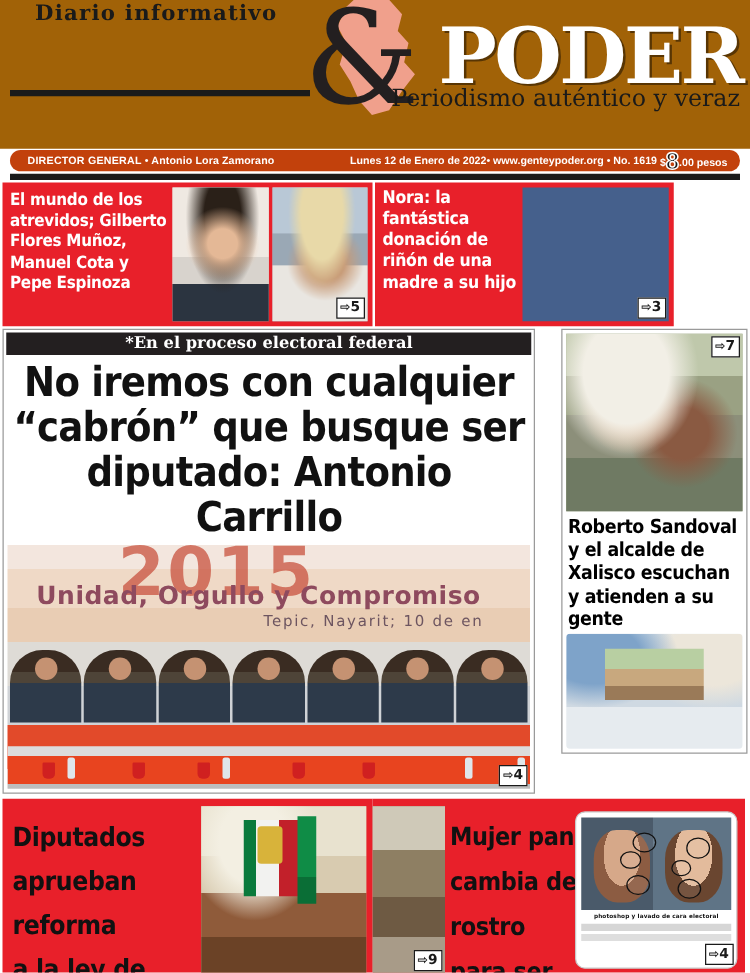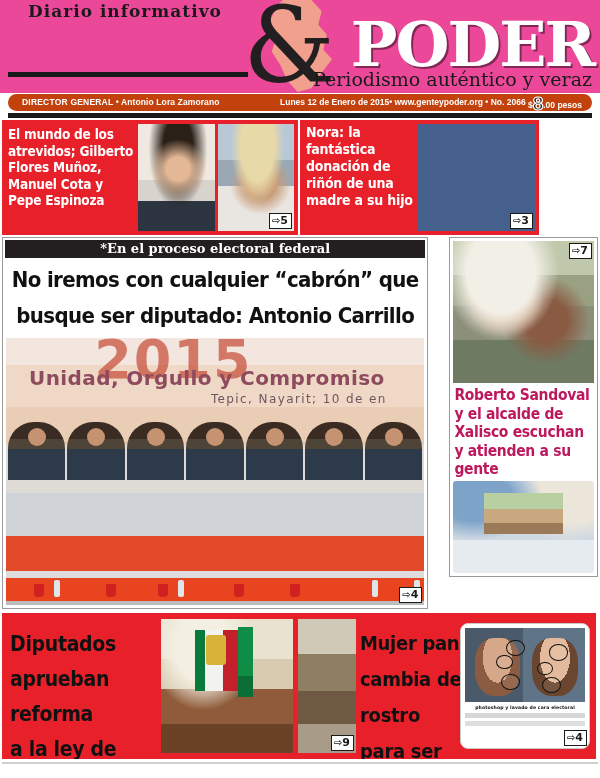--- a/index.html
+++ b/index.html
@@ -10,22 +10,22 @@
     background: #ffffff;
     font-family: "Liberation Sans", sans-serif;
     overflow: hidden;
     position: relative;
   }
 
   
   .masthead {
     position: relative;
     width: 600px;
-    height: 93px;
-    background: #ec4899;
+    height: 119px;
+    background: #a16207;
     overflow: hidden;
   }
   .diario-informativo {
     position: absolute;
     left: 28px;
     top: 1px;
     font-family: "DejaVu Serif", "Liberation Serif", serif;
     font-size: 17px;
     font-weight: bold;
     color: #1a1a1a;
@@ -270,21 +270,21 @@
     color: #ffffff;
     font-family: "DejaVu Serif", "Liberation Serif", serif;
     font-size: 13px;
     font-weight: bold;
     text-align: center;
     line-height: 18px;
   }
   .lead-headline {
     padding: 4px 6px 2px;
     font-family: "DejaVu Sans Condensed", "Liberation Sans Narrow", "Liberation Sans", sans-serif;
-    font-size: 22px;
+    font-size: 33px;
     line-height: 36px;
     font-weight: bold;
     color: #111111;
     text-align: center;
     letter-spacing: -0.6px;
   }
   .lead-photo {
     position: relative;
     margin: 2px 3px 3px;
     flex: 1;
@@ -405,21 +405,21 @@
       radial-gradient(circle at 36% 40%, #e3b894 0 14%, rgba(227,184,148,0) 32%),
       radial-gradient(circle at 66% 56%, #8a5a42 0 17%, rgba(138,90,66,0) 36%),
       linear-gradient(180deg, #bfc8ab 0 24%, #9aa183 24% 46%, #8c8f7a 46% 70%, #6f7a63 70% 100%),
       #95a07f;
   }
   .rc-headline {
     font-family: "DejaVu Sans Condensed", "Liberation Sans Narrow", "Liberation Sans", sans-serif;
     font-size: 15.5px;
     line-height: 18.5px;
     font-weight: bold;
-    color: #be185d;
+    color: #000000;
     padding: 3px 1px 2px;
     letter-spacing: -0.3px;
   }
   .rc-photo-bottom {
     height: 92px;
     position: relative;
     overflow: hidden;
     border-radius: 3px;
     background:
       radial-gradient(ellipse at 16% 18%, #7ea3c9 0 22%, rgba(126,163,201,0) 40%),
@@ -595,21 +595,21 @@
   <div class="rule-left"></div>
   <div class="tagline">Periodismo auténtico y veraz</div>
 </div>
 
 <div class="infobar">
   <div class="infobar-left">
     <span class="dirgen">DIRECTOR GENERAL</span>
     <span>•</span>
     <span>Antonio Lora Zamorano</span>
   </div>
-  <div class="infobar-center">Lunes 12 de Enero de 2015• www.genteypoder.org • No. 2066</div>
+  <div class="infobar-center">Lunes 12 de Enero de 2022• www.genteypoder.org • No. 1619</div>
   <div class="infobar-price">
     <span>$</span><span class="big8">8</span><span>.00 pesos</span>
   </div>
 </div>
 <div class="infobar-rule"></div>
 
 <div class="teaser-row">
 
   <div class="teaser teaser-left">
     <div class="teaser-headline">El mundo de los atrevidos; Gilberto Flores Muñoz, Manuel Cota y Pepe Espinoza</div>

